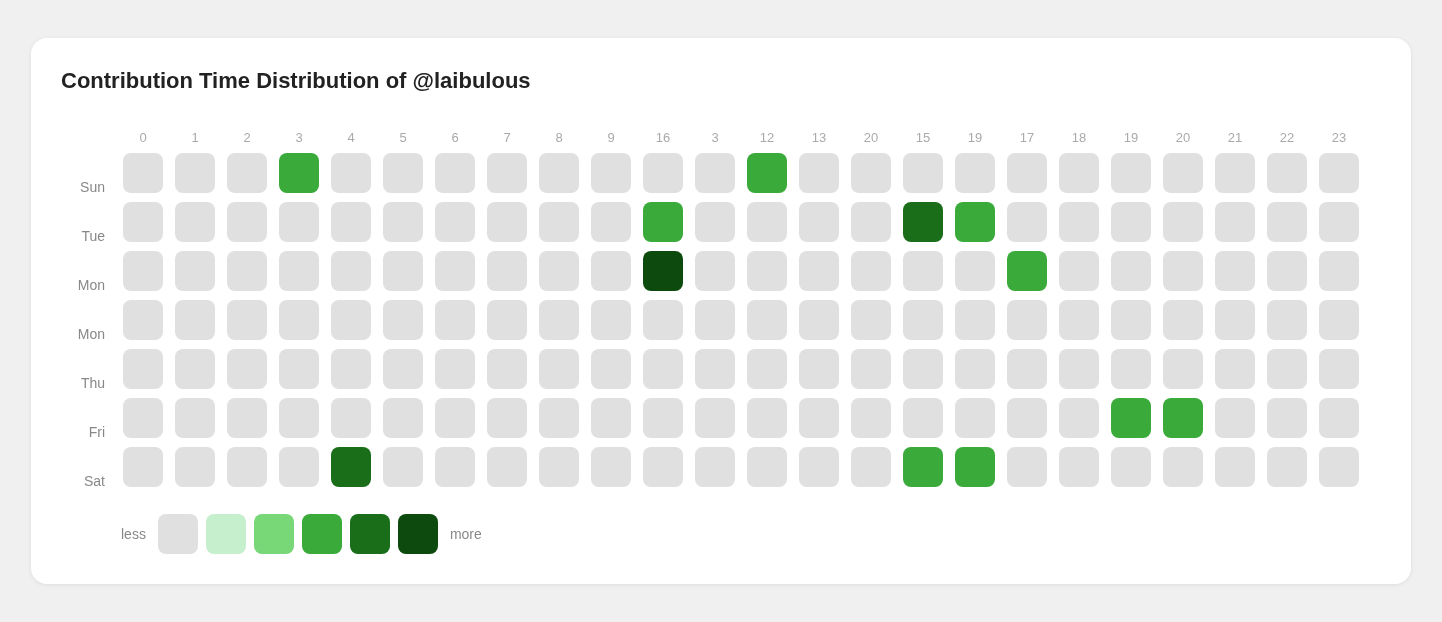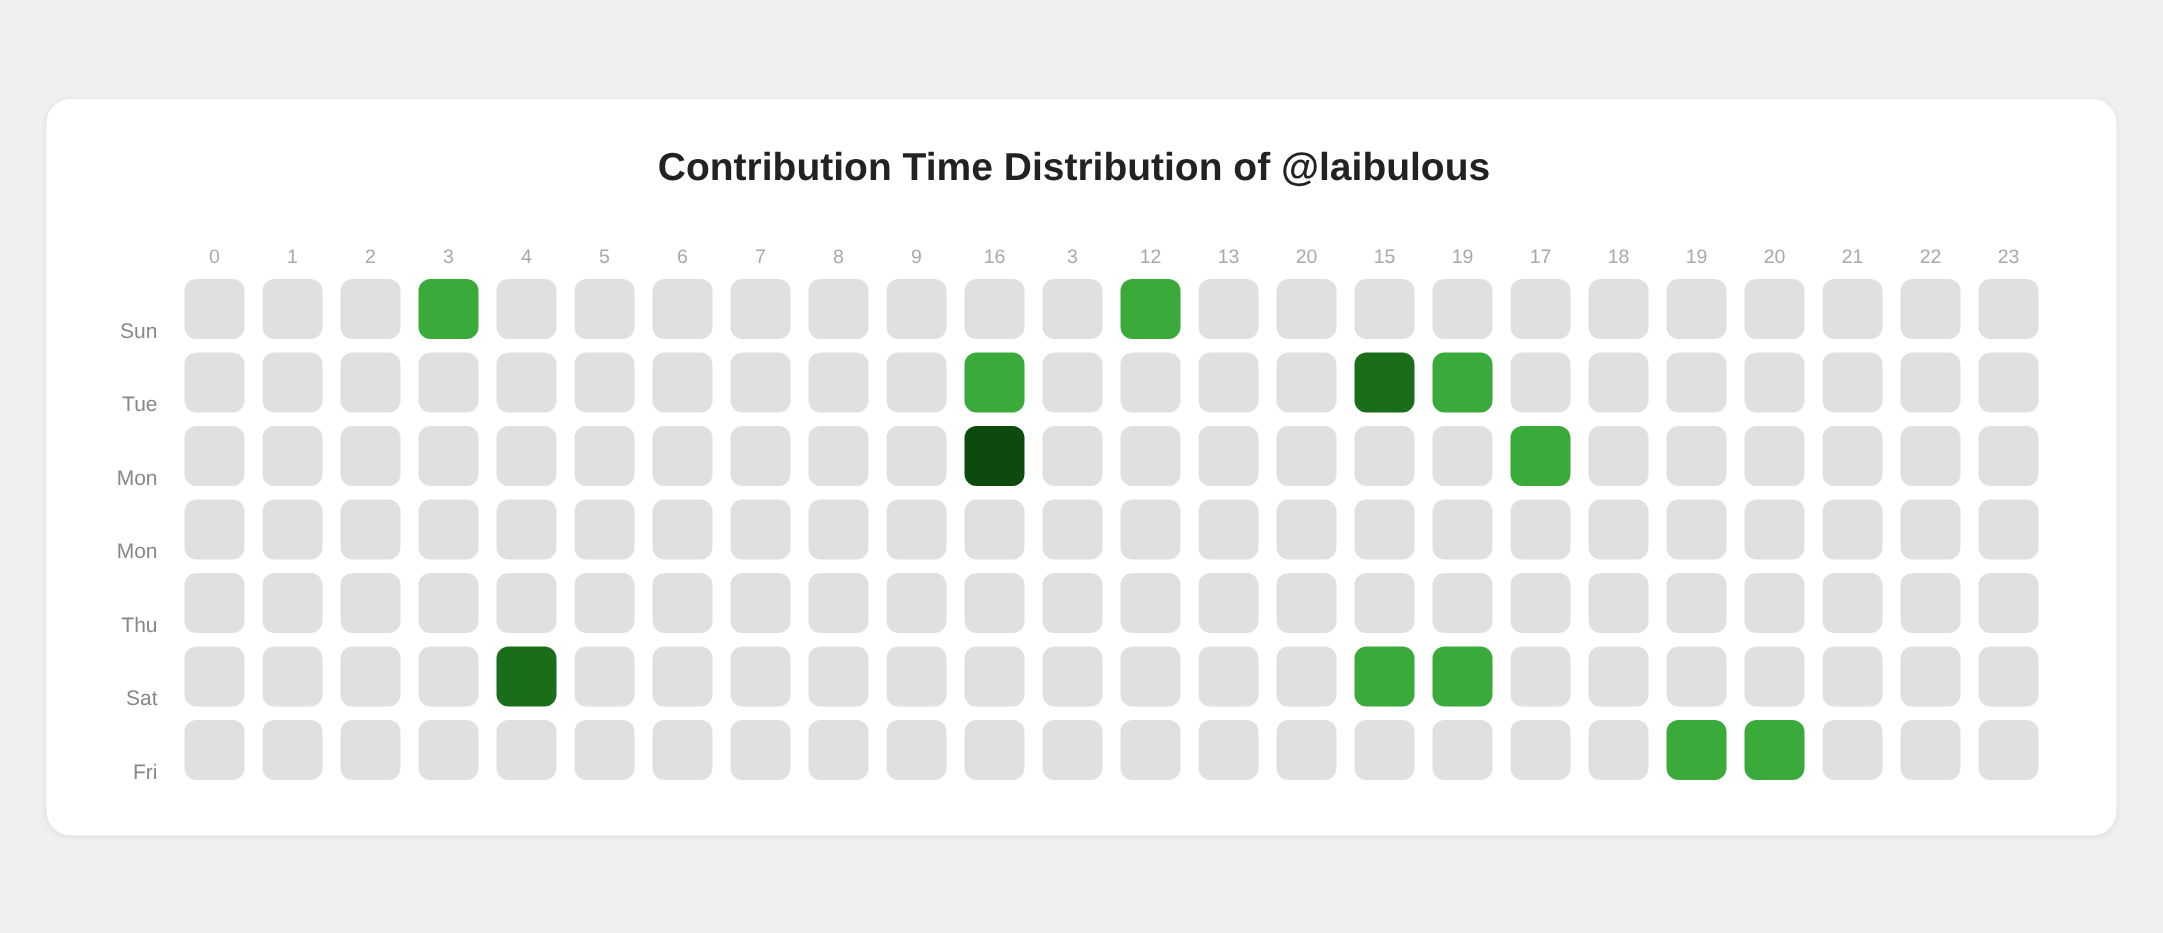--- a/index.html
+++ b/index.html
@@ -12,22 +12,22 @@
       font-family: -apple-system, BlinkMacSystemFont, 'Segoe UI', sans-serif;
     }
     .card {
       background: #fff;
       border-radius: 16px;
       padding: 30px 40px 30px 30px;
       width: 1380px;
       box-shadow: 0 1px 4px rgba(0,0,0,0.08);
     }
     .title {
-      text-align: center;
-      font-size: 26px;
+      text-align: left;
+      font-size: 22px;
       font-weight: 700;
       color: #222;
       margin-bottom: 36px;
     }
     .chart-container {
       display: flex;
       flex-direction: column;
     }
     .hour-labels {
       display: flex;
@@ -243,20 +243,47 @@
           <div class="cell" style="background-color: rgb(224, 224, 224);"></div>
           <div class="cell" style="background-color: rgb(224, 224, 224);"></div>
           <div class="cell" style="background-color: rgb(224, 224, 224);"></div>
           <div class="cell" style="background-color: rgb(224, 224, 224);"></div>
           <div class="cell" style="background-color: rgb(224, 224, 224);"></div>
           <div class="cell" style="background-color: rgb(224, 224, 224);"></div>
           <div class="cell" style="background-color: rgb(224, 224, 224);"></div>
           <div class="cell" style="background-color: rgb(224, 224, 224);"></div>
         </div>
         <div class="grid-row">
+          <div class="day-label">Fri</div>
+          <div class="cell" style="background-color: rgb(224, 224, 224);"></div>
+          <div class="cell" style="background-color: rgb(224, 224, 224);"></div>
+          <div class="cell" style="background-color: rgb(224, 224, 224);"></div>
+          <div class="cell" style="background-color: rgb(224, 224, 224);"></div>
+          <div class="cell" style="background-color: rgb(224, 224, 224);"></div>
+          <div class="cell" style="background-color: rgb(224, 224, 224);"></div>
+          <div class="cell" style="background-color: rgb(224, 224, 224);"></div>
+          <div class="cell" style="background-color: rgb(224, 224, 224);"></div>
+          <div class="cell" style="background-color: rgb(224, 224, 224);"></div>
+          <div class="cell" style="background-color: rgb(224, 224, 224);"></div>
+          <div class="cell" style="background-color: rgb(224, 224, 224);"></div>
+          <div class="cell" style="background-color: rgb(224, 224, 224);"></div>
+          <div class="cell" style="background-color: rgb(224, 224, 224);"></div>
+          <div class="cell" style="background-color: rgb(224, 224, 224);"></div>
+          <div class="cell" style="background-color: rgb(224, 224, 224);"></div>
+          <div class="cell" style="background-color: rgb(224, 224, 224);"></div>
+          <div class="cell" style="background-color: rgb(224, 224, 224);"></div>
+          <div class="cell" style="background-color: rgb(224, 224, 224);"></div>
+          <div class="cell" style="background-color: rgb(224, 224, 224);"></div>
+          <div class="cell" style="background-color: rgb(58, 170, 58);"></div>
+          <div class="cell" style="background-color: rgb(58, 170, 58);"></div>
+          <div class="cell" style="background-color: rgb(224, 224, 224);"></div>
+          <div class="cell" style="background-color: rgb(224, 224, 224);"></div>
+          <div class="cell" style="background-color: rgb(224, 224, 224);"></div>
+        </div>
+        <div class="grid-row">
           <div class="day-label">Sat</div>
           <div class="cell" style="background-color: rgb(224, 224, 224);"></div>
           <div class="cell" style="background-color: rgb(224, 224, 224);"></div>
           <div class="cell" style="background-color: rgb(224, 224, 224);"></div>
           <div class="cell" style="background-color: rgb(224, 224, 224);"></div>
           <div class="cell" style="background-color: rgb(26, 110, 26);"></div>
           <div class="cell" style="background-color: rgb(224, 224, 224);"></div>
           <div class="cell" style="background-color: rgb(224, 224, 224);"></div>
           <div class="cell" style="background-color: rgb(224, 224, 224);"></div>
           <div class="cell" style="background-color: rgb(224, 224, 224);"></div>
@@ -269,42 +296,27 @@
           <div class="cell" style="background-color: rgb(58, 170, 58);"></div>
           <div class="cell" style="background-color: rgb(58, 170, 58);"></div>
           <div class="cell" style="background-color: rgb(224, 224, 224);"></div>
           <div class="cell" style="background-color: rgb(224, 224, 224);"></div>
           <div class="cell" style="background-color: rgb(224, 224, 224);"></div>
           <div class="cell" style="background-color: rgb(224, 224, 224);"></div>
           <div class="cell" style="background-color: rgb(224, 224, 224);"></div>
           <div class="cell" style="background-color: rgb(224, 224, 224);"></div>
           <div class="cell" style="background-color: rgb(224, 224, 224);"></div>
         </div>
-        <div class="grid-row">
-          <div class="day-label">Fri</div>
-          <div class="cell" style="background-color: rgb(224, 224, 224);"></div>
-          <div class="cell" style="background-color: rgb(224, 224, 224);"></div>
-          <div class="cell" style="background-color: rgb(224, 224, 224);"></div>
-          <div class="cell" style="background-color: rgb(224, 224, 224);"></div>
-          <div class="cell" style="background-color: rgb(224, 224, 224);"></div>
-          <div class="cell" style="background-color: rgb(224, 224, 224);"></div>
-          <div class="cell" style="background-color: rgb(224, 224, 224);"></div>
-          <div class="cell" style="background-color: rgb(224, 224, 224);"></div>
-          <div class="cell" style="background-color: rgb(224, 224, 224);"></div>
-          <div class="cell" style="background-color: rgb(224, 224, 224);"></div>
-          <div class="cell" style="background-color: rgb(224, 224, 224);"></div>
-          <div class="cell" style="background-color: rgb(224, 224, 224);"></div>
-          <div class="cell" style="background-color: rgb(224, 224, 224);"></div>
-          <div class="cell" style="background-color: rgb(224, 224, 224);"></div>
-          <div class="cell" style="background-color: rgb(224, 224, 224);"></div>
-          <div class="cell" style="background-color: rgb(224, 224, 224);"></div>
-          <div class="cell" style="background-color: rgb(224, 224, 224);"></div>
-          <div class="cell" style="background-color: rgb(224, 224, 224);"></div>
-          <div class="cell" style="background-color: rgb(224, 224, 224);"></div>
-          <div class="cell" style="background-color: rgb(58, 170, 58);"></div>
-          <div class="cell" style="background-color: rgb(58, 170, 58);"></div>
-          <div class="cell" style="background-color: rgb(224, 224, 224);"></div>
-          <div class="cell" style="background-color: rgb(224, 224, 224);"></div>
-          <div class="cell" style="background-color: rgb(224, 224, 224);"></div>
-        </div>
       </div>
+    <div class="legend">
+      <span class="legend-label">less</span>
+      <div id="legend-cells" style="display: flex; gap: 8px;">
+          <div class="legend-cell" style="background-color: rgb(224, 224, 224);"></div>
+          <div class="legend-cell" style="background-color: rgb(198, 239, 206);"></div>
+          <div class="legend-cell" style="background-color: rgb(120, 216, 120);"></div>
+          <div class="legend-cell" style="background-color: rgb(58, 170, 58);"></div>
+          <div class="legend-cell" style="background-color: rgb(26, 110, 26);"></div>
+          <div class="legend-cell" style="background-color: rgb(13, 74, 13);"></div>
+        </div>
+      <span class="legend-label">more</span>
+    </div>
   </div>
 </div>
 
 </body></html>

